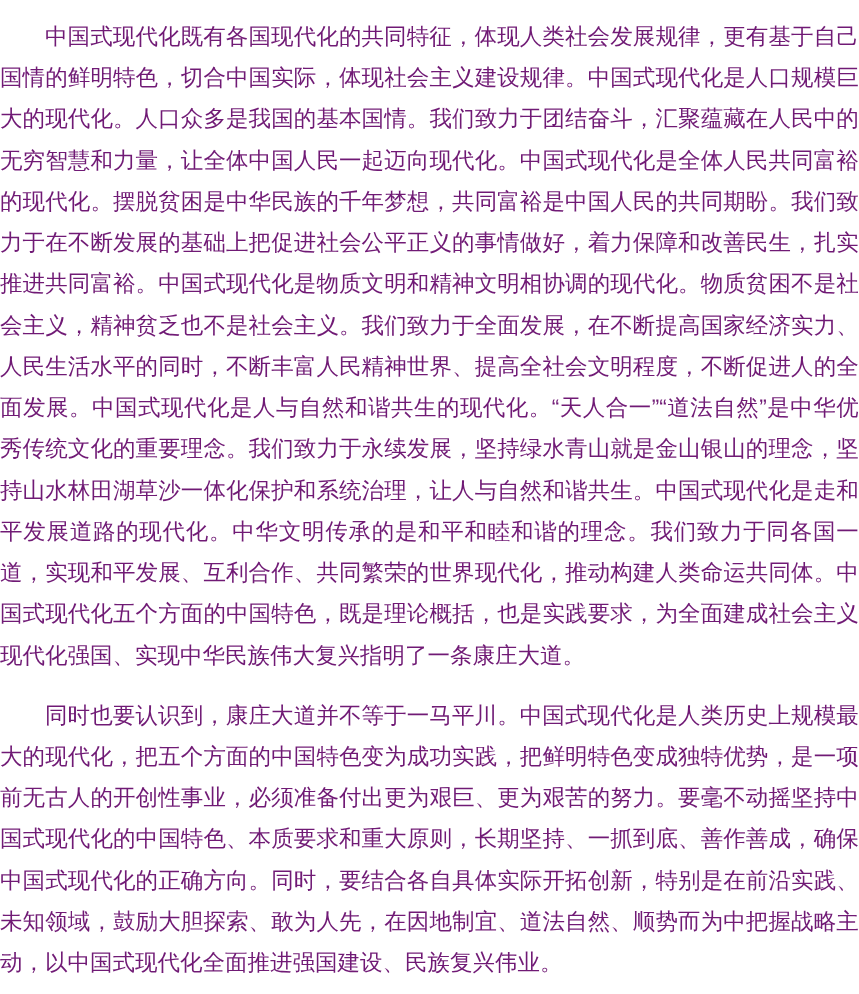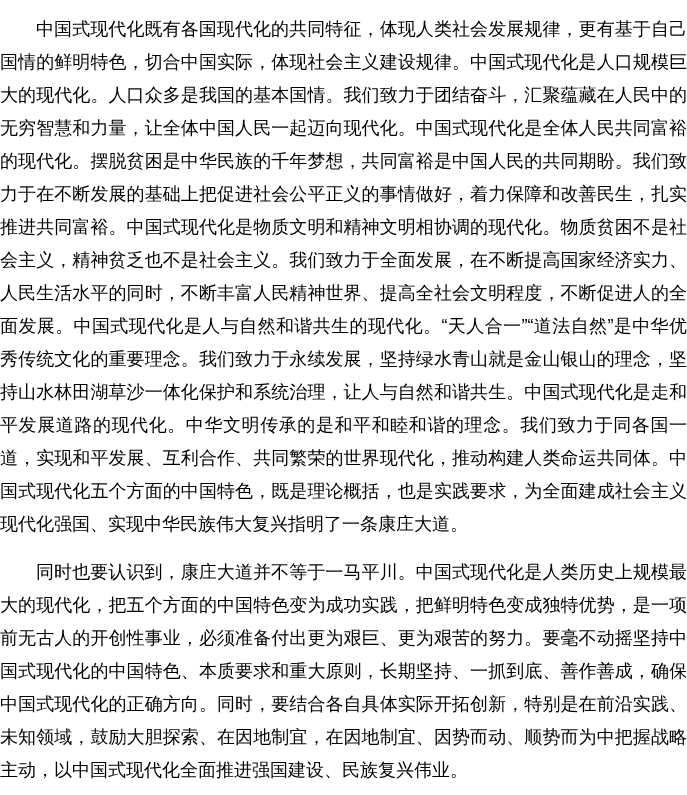--- a/index.html
+++ b/index.html
@@ -12,35 +12,35 @@
     height: 795px;
     overflow: hidden;
   }
   .page {
     box-sizing: border-box;
     width: 687px;
     min-height: 795px;
     padding: 13px 0 8px 0;
     background: #ffffff;
     font-family: "Liberation Sans", "DejaVu Sans", sans-serif;
-    color: #000000;
+    color: #701a75;
   }
   .para {
     margin: 0;
     font-size: 18px;
     line-height: 33px;
     text-align: justify;
     text-justify: inter-ideograph;
     text-indent: 2em;
     word-break: break-all;
     letter-spacing: 0;
   }
   .para + .para {
     margin-top: 15px;
   }
 </style>
 </head>
 <body>
 
 <main class="page">
   <p class="para">中国式现代化既有各国现代化的共同特征，体现人类社会发展规律，更有基于自己国情的鲜明特色，切合中国实际，体现社会主义建设规律。中国式现代化是人口规模巨大的现代化。人口众多是我国的基本国情。我们致力于团结奋斗，汇聚蕴藏在人民中的无穷智慧和力量，让全体中国人民一起迈向现代化。中国式现代化是全体人民共同富裕的现代化。摆脱贫困是中华民族的千年梦想，共同富裕是中国人民的共同期盼。我们致力于在不断发展的基础上把促进社会公平正义的事情做好，着力保障和改善民生，扎实推进共同富裕。中国式现代化是物质文明和精神文明相协调的现代化。物质贫困不是社会主义，精神贫乏也不是社会主义。我们致力于全面发展，在不断提高国家经济实力、人民生活水平的同时，不断丰富人民精神世界、提高全社会文明程度，不断促进人的全面发展。中国式现代化是人与自然和谐共生的现代化。“天人合一”“道法自然”是中华优秀传统文化的重要理念。我们致力于永续发展，坚持绿水青山就是金山银山的理念，坚持山水林田湖草沙一体化保护和系统治理，让人与自然和谐共生。中国式现代化是走和平发展道路的现代化。中华文明传承的是和平和睦和谐的理念。我们致力于同各国一道，实现和平发展、互利合作、共同繁荣的世界现代化，推动构建人类命运共同体。中国式现代化五个方面的中国特色，既是理论概括，也是实践要求，为全面建成社会主义现代化强国、实现中华民族伟大复兴指明了一条康庄大道。</p>
-  <p class="para">同时也要认识到，康庄大道并不等于一马平川。中国式现代化是人类历史上规模最大的现代化，把五个方面的中国特色变为成功实践，把鲜明特色变成独特优势，是一项前无古人的开创性事业，必须准备付出更为艰巨、更为艰苦的努力。要毫不动摇坚持中国式现代化的中国特色、本质要求和重大原则，长期坚持、一抓到底、善作善成，确保中国式现代化的正确方向。同时，要结合各自具体实际开拓创新，特别是在前沿实践、未知领域，鼓励大胆探索、在因地制宜，在因地制宜、因势而动、顺势而为中把握战略主动，以中国式现代化全面推进强国建设、民族复兴伟业。</p>
+  <p class="para">同时也要认识到，康庄大道并不等于一马平川。中国式现代化是人类历史上规模最大的现代化，把五个方面的中国特色变为成功实践，把鲜明特色变成独特优势，是一项前无古人的开创性事业，必须准备付出更为艰巨、更为艰苦的努力。要毫不动摇坚持中国式现代化的中国特色、本质要求和重大原则，长期坚持、一抓到底、善作善成，确保中国式现代化的正确方向。同时，要结合各自具体实际开拓创新，特别是在前沿实践、未知领域，鼓励大胆探索、敢为人先，在因地制宜、道法自然、顺势而为中把握战略主动，以中国式现代化全面推进强国建设、民族复兴伟业。</p>
 </main>
 
 </body></html>

